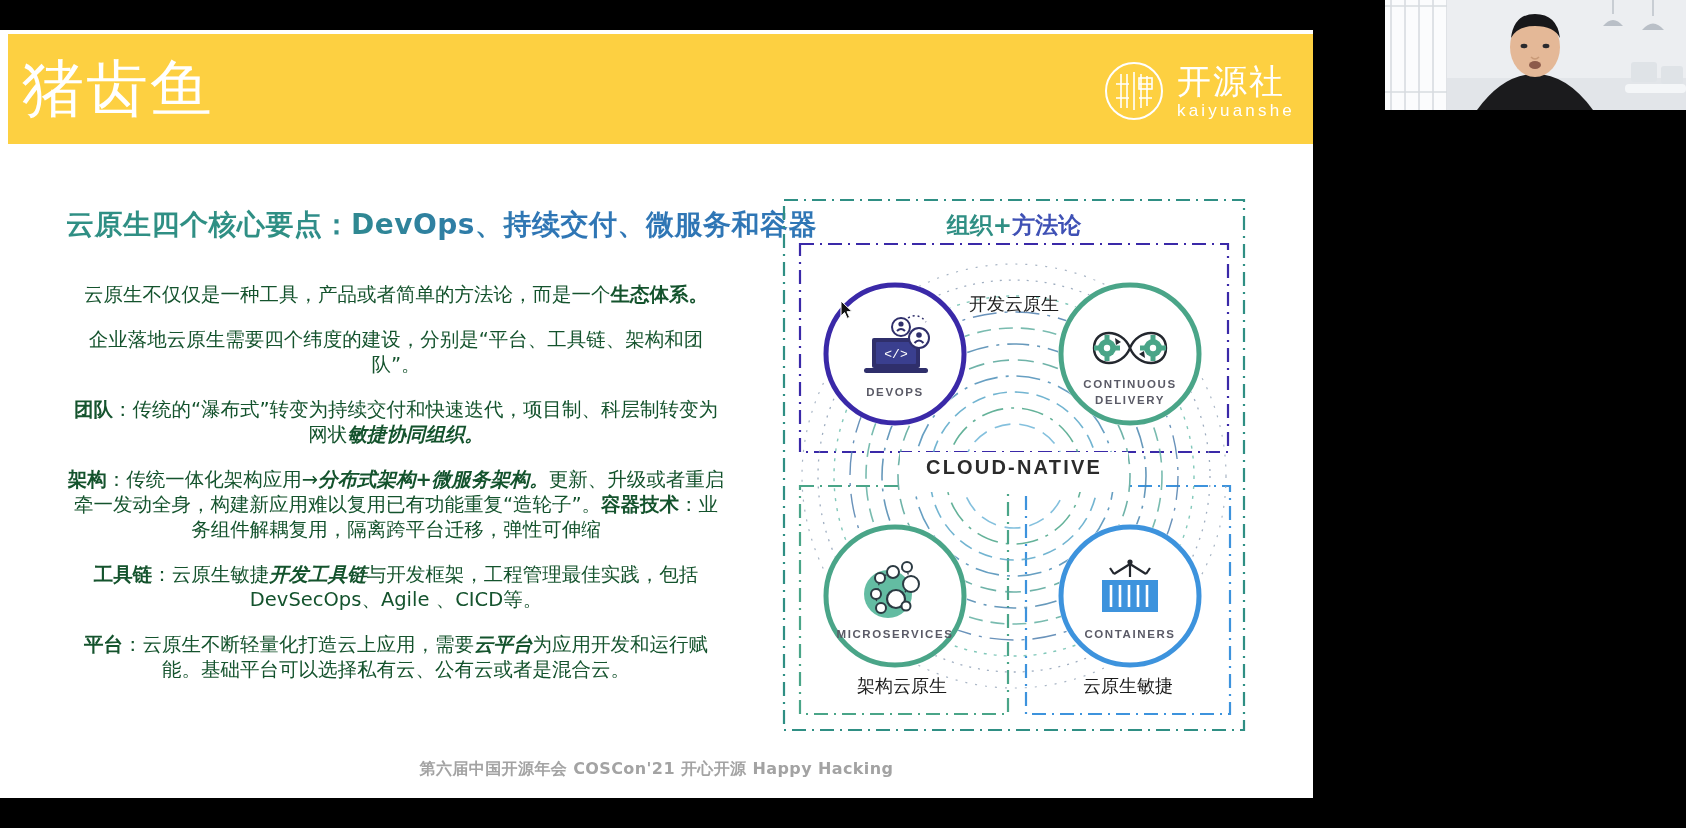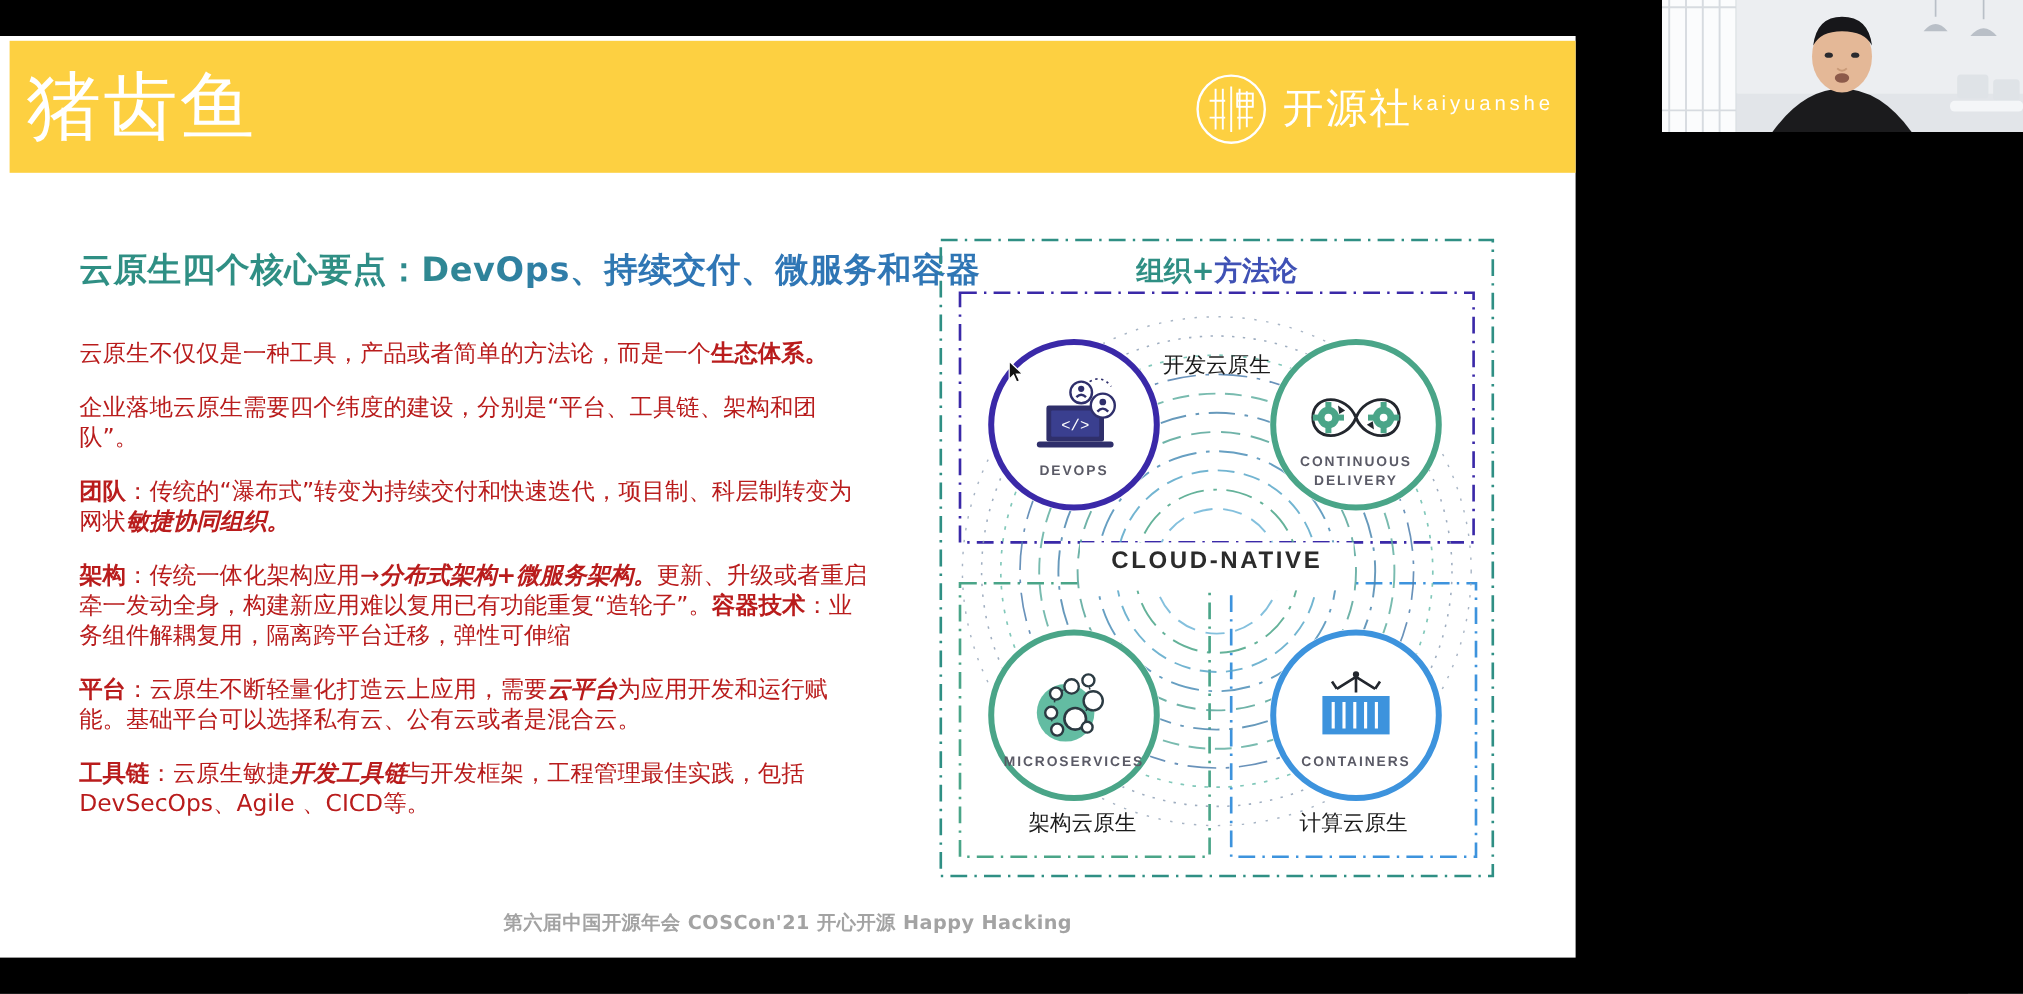--- a/index.html
+++ b/index.html
@@ -8,34 +8,34 @@
 
   
   #slide{position:absolute;left:0;top:30px;width:1313px;height:768px;background:#fff;}
 
   
   .banner{position:absolute;left:8px;top:4px;width:1305px;height:110px;background:#fdd041;}
   .banner-title{position:absolute;left:14px;top:22px;font-size:62px;line-height:66px;color:#fff;
                 font-family:"DejaVu Sans","Liberation Sans",sans-serif;letter-spacing:2px;font-weight:400;}
   .logo-wrap{position:absolute;right:18px;top:26px;display:flex;align-items:center;gap:12px;}
   .logo-mark{width:62px;height:62px;}
-  .logo-text{display:flex;flex-direction:row;align-items:flex-start;line-height:1;}
+  .logo-text{display:flex;flex-direction:column;align-items:flex-start;line-height:1;}
   .logo-cn{font-size:34px;color:#fff;letter-spacing:2px;font-weight:500;
            font-family:"DejaVu Sans","Liberation Sans",sans-serif;}
   .logo-en{font-size:17px;color:#fff;letter-spacing:3.2px;margin-top:4px;}
 
   
   .heading{position:absolute;left:66px;top:176px;font-size:28px;font-weight:bold;letter-spacing:.5px;
            background:linear-gradient(90deg,#2f8f84 0%,#2f8f84 30%,#2f76b5 62%,#2f76b5 100%);
            -webkit-background-clip:text;background-clip:text;color:transparent;white-space:nowrap;
            font-family:"DejaVu Sans","Liberation Sans",sans-serif;}
 
   
-  .body-col{position:absolute;left:66px;top:252px;width:660px;color:#b91c1c;
-            font-size:19.5px;line-height:25px;font-family:"DejaVu Sans","Liberation Sans",sans-serif;}
+  .body-col{position:absolute;left:66px;top:252px;width:660px;color:#14532d;
+            font-size:19.5px;line-height:25px;font-family:"DejaVu Sans","Liberation Sans",sans-serif;text-align:center;}
   .para{margin-bottom:20px;}
   .para:last-child{margin-bottom:0;}
   .b{font-weight:bold;}
   .bi{font-weight:bold;font-style:italic;}
 
   
   .diagram{position:absolute;left:780px;top:166px;width:468px;height:538px;}
   .diagram svg{display:block;}
   .dg-title{position:absolute;left:0;right:0;top:14px;text-align:center;font-size:23px;font-weight:bold;
             font-family:"DejaVu Sans","Liberation Sans",sans-serif;}
@@ -103,25 +103,25 @@
 
       <div class="para">
         <span class="b">团队</span><span>：传统的“瀑布式”转变为持续交付和快速迭代，项目制、科层制转变为网状</span><span class="bi">敏捷协同组织。</span>
       </div>
 
       <div class="para">
         <span class="b">架构</span><span>：传统一体化架构应用→</span><span class="bi">分布式架构+微服务架构。</span><span>更新、升级或者重启牵一发动全身，构建新应用难以复用已有功能重复“造轮子”。</span><span class="b">容器技术</span><span>：业务组件解耦复用，隔离跨平台迁移，弹性可伸缩</span>
       </div>
 
       <div class="para">
+        <span class="b">工具链</span><span>：云原生敏捷</span><span class="bi">开发工具链</span><span>与开发框架，工程管理最佳实践，包括DevSecOps、Agile 、CICD等。</span>
+      </div>
+
+      <div class="para">
         <span class="b">平台</span><span>：云原生不断轻量化打造云上应用，需要</span><span class="bi">云平台</span><span>为应用开发和运行赋能。基础平台可以选择私有云、公有云或者是混合云。</span>
-      </div>
-
-      <div class="para">
-        <span class="b">工具链</span><span>：云原生敏捷</span><span class="bi">开发工具链</span><span>与开发框架，工程管理最佳实践，包括DevSecOps、Agile 、CICD等。</span>
       </div>
     </div>
 
     <div class="diagram">
       <svg width="468" height="538" viewBox="0 0 468 538">
         <defs>
           <clipPath id="clipAll">
               <rect x="0" y="0" width="468" height="538"></rect>
             </clipPath>
         </defs>
@@ -237,21 +237,21 @@
         <rect x="120" y="256" width="228" height="40" fill="#ffffff"></rect>
       </svg>
 
       <div class="dg-title">
         <span class="t1">组织</span><span class="t1">+</span><span class="t2">方法论</span>
       </div>
 
       <div class="dg-sub">开发云原生</div>
       <div class="dg-center">CLOUD-NATIVE</div>
       <div class="dg-bl">架构云原生</div>
-      <div class="dg-br">计算云原生</div>
+      <div class="dg-br">云原生敏捷</div>
     </div>
 
     <div class="footer">第六届中国开源年会 COSCon'21  开心开源 Happy Hacking</div>
   </div>
 
   <span class="cursor">
     <svg width="14" height="20" viewBox="0 0 14 20">
       <path d="M1 1 L1 16 L4.6 12.6 L7.2 18.4 L9.6 17.3 L7 11.7 L12 11.6 Z" fill="#111" stroke="#fff" stroke-width="1"></path>
     </svg>
   </span>

